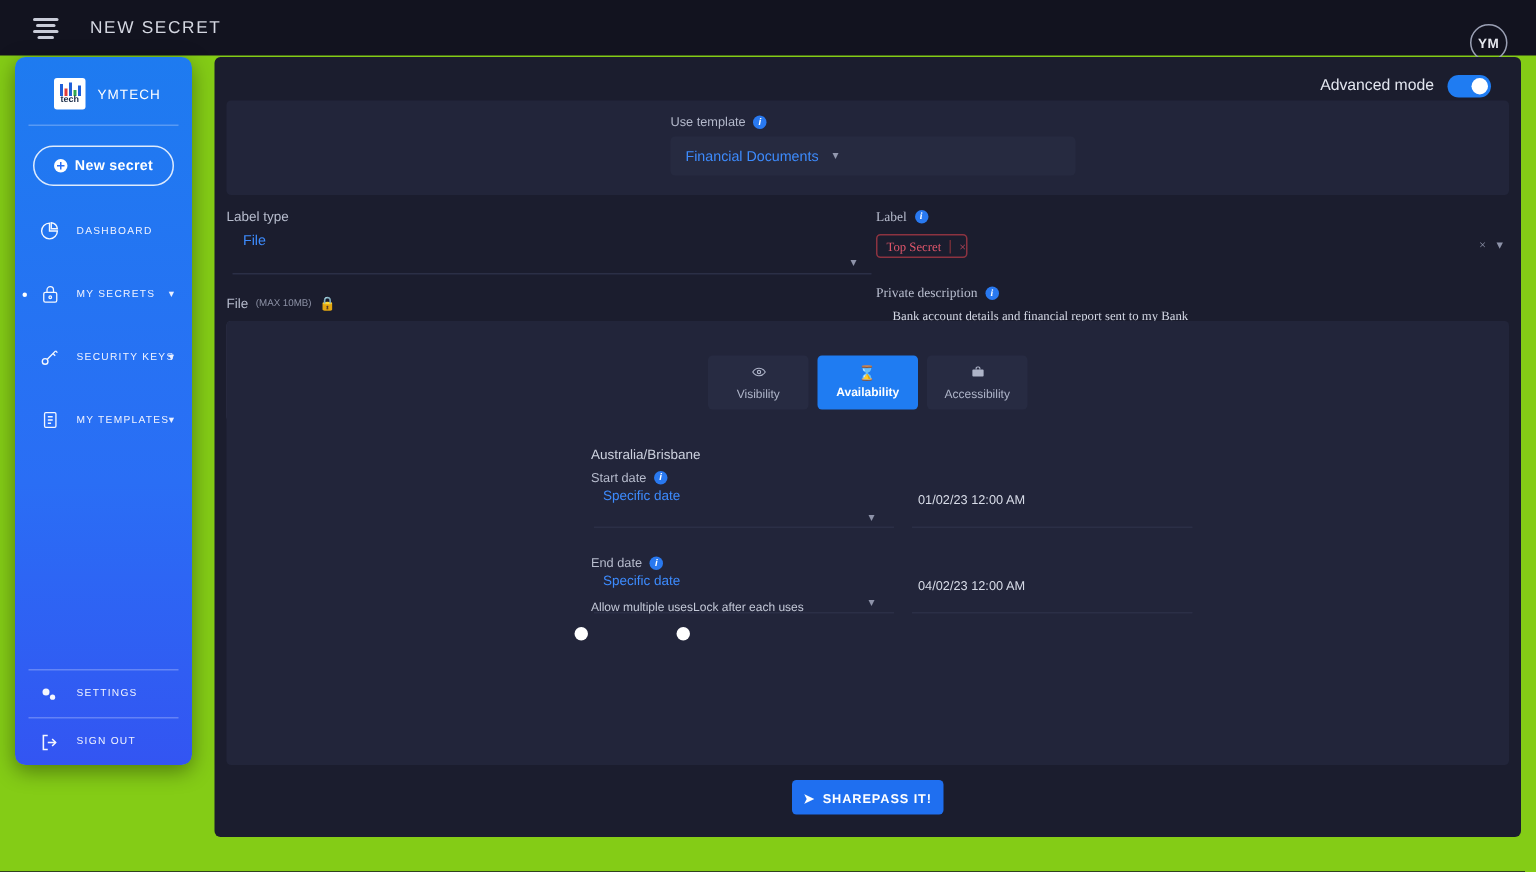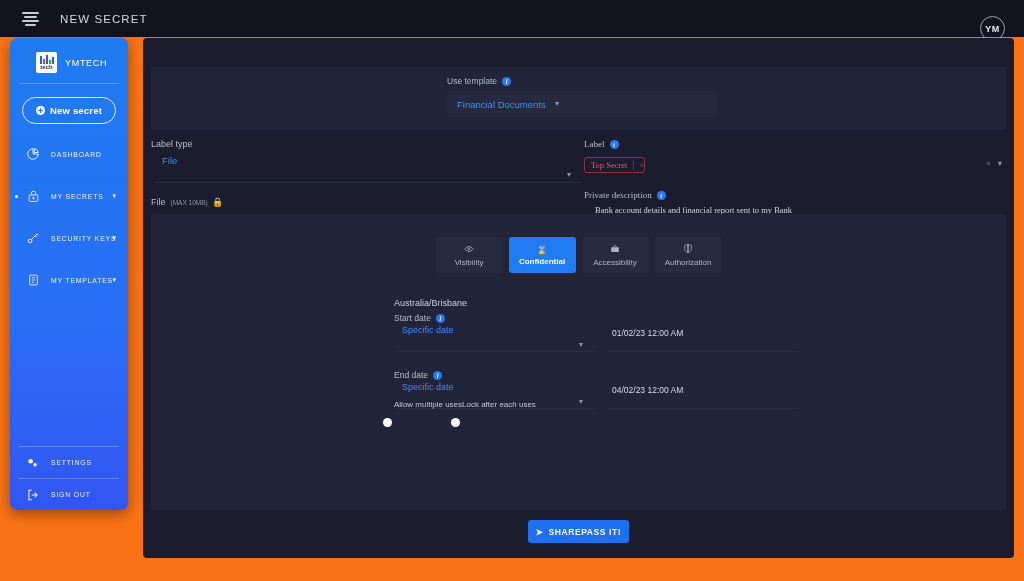--- a/index.html
+++ b/index.html
@@ -2,21 +2,21 @@
 <html><head>
 <meta charset="utf-8">
 <style>
   * { box-sizing: border-box; margin: 0; padding: 0; }
   html, body {
     width: 1024px; height: 581px;
     background: #12131f;
     font-family: "Liberation Sans", sans-serif;
     overflow: hidden;
   }
-  .app { position: relative; width: 1024px; height: 581px; background: #f97316; }
+  .app { position: relative; width: 1024px; height: 581px; background: #84cc16; }
 
   
   .topbar {
     position: absolute; top: 0; left: 0; width: 1024px; height: 37px;
     background: #12131f; display: flex; align-items: center;
   }
   .burger { margin-left: 22px; width: 17px; height: 14px; display: flex;
     flex-direction: column; justify-content: space-between; cursor: pointer; }
   .burger i { display: block; height: 2px; background: #c9ccd8; border-radius: 1px; }
   .burger i:nth-child(1){ width: 17px; }
@@ -304,20 +304,28 @@
               <path d="M19 12h-9"></path>
           </svg>
         </span>
         <span class="sb-label">SIGN OUT</span>
       </div>
     </div>
   </div>
 
   <div class="main">
 
+    <div class="main-head">
+      <div class="advmode">
+        <span class="advmode-label">Advanced mode</span>
+        <span class="toggle">
+            <span class="knob"></span>
+          </span>
+      </div>
+    </div>
 
     <div class="tpl-card">
       <div class="tpl-inner">
         <div class="lbl">
           <span>Use template</span>
           <span class="info-i">i</span>
         </div>
         <div class="tpl-select">
           <span class="tpl-value">Financial Documents</span>
         </div>
@@ -382,40 +390,31 @@
           <span class="tico">
             <svg width="10" height="10" viewBox="0 0 24 24" fill="none" stroke="#aeb4c8" stroke-width="1.8">
               <path d="M2 12s3.8-6 10-6 10 6 10 6-3.8 6-10 6-10-6-10-6z"></path>
                 <circle cx="12" cy="12" r="2.6"></circle>
             </svg>
           </span>
           <span>Visibility</span>
         </div>
         <div class="tab active">
           <span class="tico">⌛</span>
-          <span>Confidential</span>
+          <span>Availability</span>
         </div>
         <div class="tab">
           <span class="tico">
             <svg width="10" height="10" viewBox="0 0 24 24" fill="#aeb4c8">
               <rect x="3" y="8" width="18" height="11" rx="1.5"></rect>
                 <path d="M9 8V6a2 2 0 0 1 2-2h2a2 2 0 0 1 2 2v2" fill="none" stroke="#aeb4c8" stroke-width="1.8"></path>
             </svg>
           </span>
           <span>Accessibility</span>
         </div>
-        <div class="tab">
-          <span class="tico">
-            <svg width="10" height="11" viewBox="0 0 24 24" fill="none" stroke="#aeb4c8" stroke-width="1.8">
-              <path d="M12 2l8 3v6c0 5-3.4 9-8 11-4.6-2-8-6-8-11V5z"></path>
-                <path d="M12 2v20" stroke-width="3"></path>
-            </svg>
-          </span>
-          <span>Authorization</span>
-        </div>
       </div>
 
       <div class="datezone">
         <div class="tzname">Australia/Brisbane</div>
 
         <div class="date-lbl">
           <span>Start date</span>
           <span class="info-i">i</span>
         </div>
         <div class="date-row">

